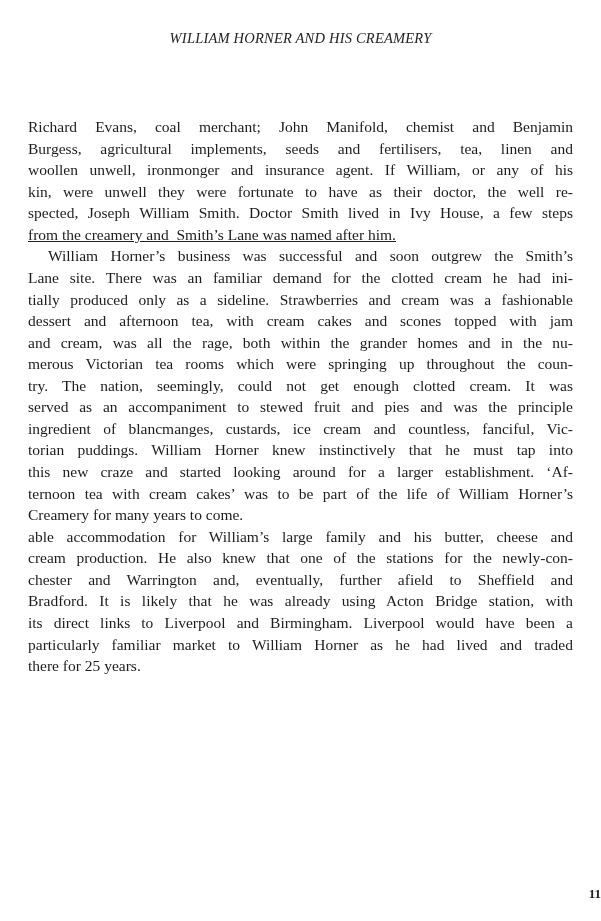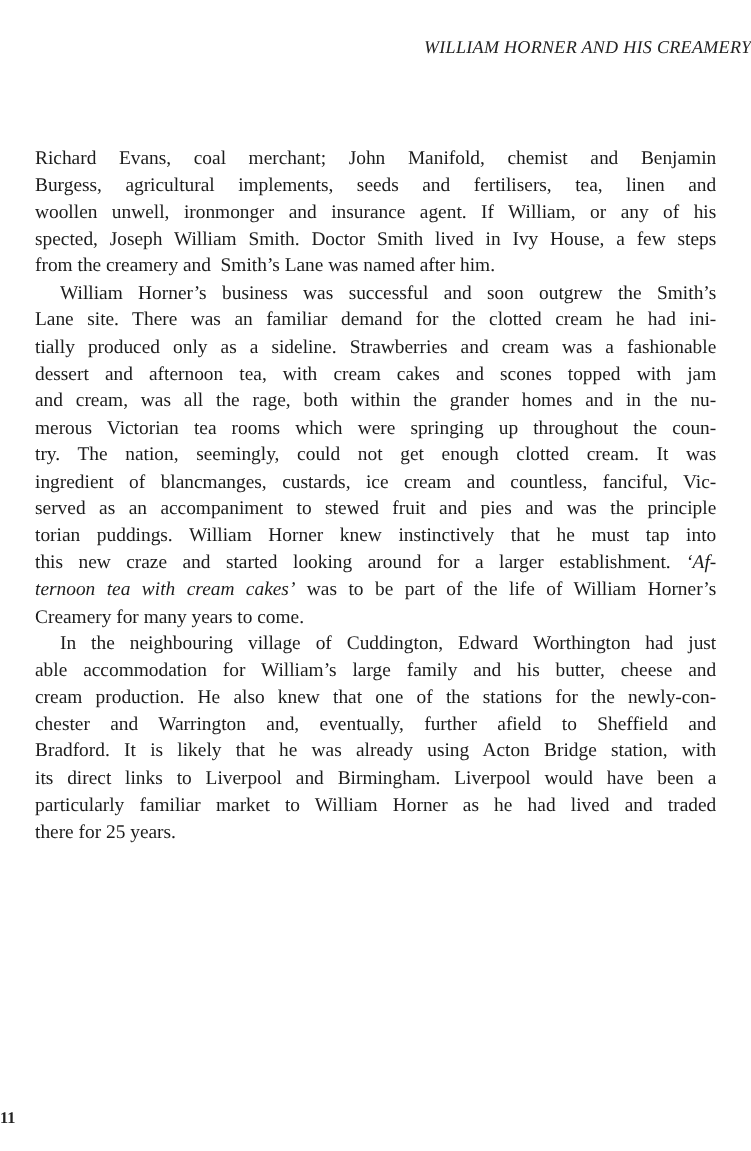--- a/index.html
+++ b/index.html
@@ -10,21 +10,21 @@
     background: #ffffff;
     font-family: "Liberation Serif", "DejaVu Serif", serif;
     color: #1c1c1c;
     overflow: hidden;
   }
   .running-header {
     position: absolute;
     top: 30px;
     left: 0;
     width: 100%;
-    text-align: right;
+    text-align: center;
     font-style: italic;
     font-size: 14.5px;
     letter-spacing: 0.2px;
     color: #222222;
   }
   .body-text {
     position: absolute;
     top: 84px;
     left: 28px;
     width: 545px;
@@ -32,68 +32,68 @@
     margin-top: 32px;
   }
   .line {
     height: 21.57px;
     line-height: 21.57px;
     text-align: justify;
     text-align-last: justify;
   }
   .line.last { text-align-last: left; }
   .line.indent { text-indent: 20px; }
-  .line.keep-spaces { white-space: pre-wrap; }
-  .it { font-style: italic; }
+  .line.keep-spaces { white-space: pre-wrap; text-decoration: underline; }
+  .it { }
   .page-number {
     position: absolute;
     top: 886px;
     left: 0;
     width: 100%;
-    text-align: left;
+    text-align: right;
     font-weight: bold;
     font-size: 13px;
     color: #222222;
   }
 </style>
 </head>
 <body>
 
 <div class="page">
 
   <div class="running-header">WILLIAM HORNER AND HIS CREAMERY</div>
 
   <div class="body-text">
 
     <div>
       <div class="line">Richard Evans, coal merchant; John Manifold, chemist and Benjamin</div>
       <div class="line">Burgess, agricultural implements, seeds and fertilisers, tea, linen and</div>
       <div class="line">woollen unwell, ironmonger and insurance agent. If William, or any of his</div>
+      <div class="line">kin, were unwell they were fortunate to have as their doctor, the well re-</div>
       <div class="line">spected, Joseph William Smith. Doctor Smith lived in Ivy House, a few steps</div>
       <div class="line last keep-spaces">from the creamery and  Smith’s Lane was named after him.</div>
     </div>
 
     <div>
       <div class="line indent">William Horner’s business was successful and soon outgrew the Smith’s</div>
       <div class="line">Lane site. There was an familiar demand for the clotted cream he had ini-</div>
       <div class="line">tially produced only as a sideline. Strawberries and cream was a fashionable</div>
       <div class="line">dessert and afternoon tea, with cream cakes and scones topped with jam</div>
       <div class="line">and cream, was all the rage, both within the grander homes and in the nu-</div>
       <div class="line">merous Victorian tea rooms which were springing up throughout the coun-</div>
       <div class="line">try. The nation, seemingly, could not get enough clotted cream. It was</div>
+      <div class="line">served as an accompaniment to stewed fruit and pies and was the principle</div>
       <div class="line">ingredient of blancmanges, custards, ice cream and countless, fanciful, Vic-</div>
-      <div class="line">served as an accompaniment to stewed fruit and pies and was the principle</div>
       <div class="line">torian puddings. William Horner knew instinctively that he must tap into</div>
       <div class="line"><span>this new craze and started looking around for a larger establishment. </span><span class="it">‘Af-</span></div>
       <div class="line"><span class="it">ternoon tea with cream cakes’</span><span> was to be part of the life of William Horner’s</span></div>
       <div class="line last">Creamery for many years to come.</div>
     </div>
 
     <div>
-      <div class="line indent">In the neighbouring village of Cuddington, Edward Worthington had just</div>
       <div class="line">able accommodation for William’s large family and his butter, cheese and</div>
       <div class="line">cream production. He also knew that one of the stations for the newly-con-</div>
       <div class="line">chester and Warrington and, eventually, further afield to Sheffield and</div>
       <div class="line">Bradford. It is likely that he was already using Acton Bridge station, with</div>
       <div class="line">its direct links to Liverpool and Birmingham. Liverpool would have been a</div>
       <div class="line">particularly familiar market to William Horner as he had lived and traded</div>
       <div class="line last">there for 25 years.</div>
     </div>
 
   </div>

